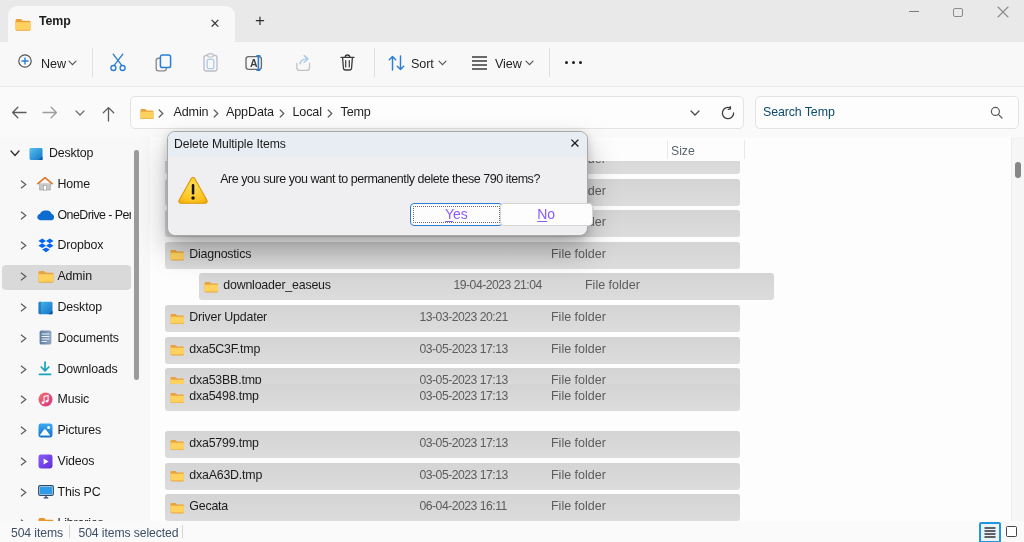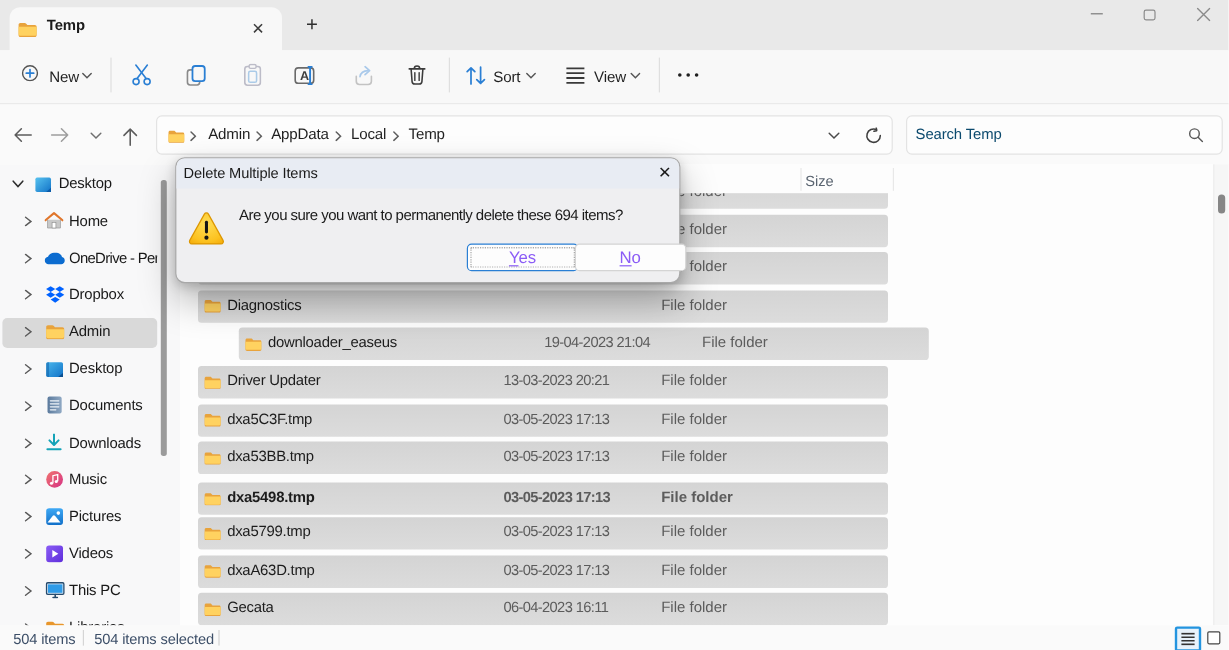--- a/index.html
+++ b/index.html
@@ -49,21 +49,21 @@
 .frow .ftype { position:absolute; left:386.3px; top:0; height:27px; line-height:25.5px; font-size:12.5px; color:#5c5c5c; letter-spacing:0; }
 #vscroll { position:absolute; left:1011px; top:137px; width:13px; height:384px; background:#f6f6f6; border-left:1px solid #ededed; z-index:4; }
 #vthumb { position:absolute; left:3px; top:25px; width:6px; height:16px; background:#868686; border-radius:3px; }
 
 #statusbar { position:absolute; left:0; top:521px; width:1024px; height:21px; background:#fafafa; z-index:5; }
 #statusbar .st { position:absolute; top:0; height:21px; line-height:25px; font-size:12.2px; color:#3d4f68; letter-spacing:-0.1px; }
 #statusbar .stsep { position:absolute; top:4px; width:1px; height:13px; background:#d5d5d5; }
 .viewbox1 { position:absolute; left:979px; top:0.5px; width:22px; height:21px; background:#e7f2fb; border:2px solid #2394df; border-radius:2px; z-index:6; }
 .viewbox2 { position:absolute; left:1005.5px; top:5px; width:11.5px; height:11px; border:1.5px solid #454545; border-radius:1.5px; background:#fff; z-index:6; }
 
-#dialog { position:absolute; left:146px; top:131.4px; width:420.5px; height:104.3px; background:#efeff1; border:1px solid #a8a8a8; border-radius:8px; box-shadow:0 14px 30px rgba(0,0,0,0.28), 0 3px 9px rgba(0,0,0,0.17); z-index:10;padding-left:36px; }
+#dialog { position:absolute; left:167px; top:131.4px; width:420.5px; height:104.3px; background:#efeff1; border:1px solid #a8a8a8; border-radius:8px; box-shadow:0 14px 30px rgba(0,0,0,0.28), 0 3px 9px rgba(0,0,0,0.17); z-index:10;padding-left:36px; }
 #dlgtitle { position:absolute; left:0; top:0; width:100%; height:24.4px; background:#e8ecf3; border-radius:7px 7px 0 0; }
 #dlgtitle .dtext { position:absolute; left:6px; top:0; height:24.4px; line-height:24.4px; font-size:12.2px; color:#1b1b1b; letter-spacing:-0.1px; }
 #dlgtitle .dclose { position:absolute; left:395px; top:0; width:24px; height:24.4px; text-align:center; line-height:24.4px; font-size:13.5px; color:#1b1b1b; }
 #dlgmsg { position:absolute; left:52.2px; top:39.5px; width:360px; height:15px; line-height:15px; font-size:12.5px; color:#1a1a1a; letter-spacing:-0.45px; white-space:nowrap; }
 .dbtn { position:absolute; top:70.7px; width:93px; height:23.2px; background:#fdfdfd; border-radius:4px; font-size:14px; color:#8b5cf6; text-align:center; line-height:21.5px; letter-spacing:-0.1px; }
 #btnyes { left:241.9px; border:1px solid #2a7fd4; outline:1px dotted #6a6a6a; outline-offset:-4px; }
 #btnno { left:331.7px; border:1px solid #d4d4d4; }
 u.ul { text-decoration:underline; text-underline-offset:2px; }
 </style>
 </head>
@@ -483,21 +483,21 @@
       </div>
   <div class="frow" style="top:368.12px;">
         <svg class="fico" width="14.5" height="11.6" viewBox="0 0 16 13">
           <path d="M0.5 2.6c0-.9.6-1.5 1.5-1.5h3.6c.4 0 .8.15 1.05.45L7.8 2.8h6.2c.9 0 1.5.6 1.5 1.5v7c0 .9-.6 1.5-1.5 1.5H2c-.9 0-1.5-.6-1.5-1.5z" fill="#e8a33c"></path>
           <path d="M0.5 4.3h15v6c0 .9-.6 1.5-1.5 1.5H2c-.9 0-1.5-.6-1.5-1.5z" fill="#ffd260"></path>
         </svg>
         <div class="fname">dxa53BB.tmp</div>
         <div class="fdate">03-05-2023 17:13</div>
         <div class="ftype">File folder</div>
       </div>
-  <div class="frow" style="top:402px;font-weight:bold;">
+  <div class="frow" style="top:384px;">
         <svg class="fico" width="14.5" height="11.6" viewBox="0 0 16 13">
           <path d="M0.5 2.6c0-.9.6-1.5 1.5-1.5h3.6c.4 0 .8.15 1.05.45L7.8 2.8h6.2c.9 0 1.5.6 1.5 1.5v7c0 .9-.6 1.5-1.5 1.5H2c-.9 0-1.5-.6-1.5-1.5z" fill="#e8a33c"></path>
           <path d="M0.5 4.3h15v6c0 .9-.6 1.5-1.5 1.5H2c-.9 0-1.5-.6-1.5-1.5z" fill="#ffd260"></path>
         </svg>
         <div class="fname">dxa5498.tmp</div>
         <div class="fdate">03-05-2023 17:13</div>
         <div class="ftype">File folder</div>
       </div>
   <div class="frow" style="top:431.24px;">
         <svg class="fico" width="14.5" height="11.6" viewBox="0 0 16 13">
@@ -555,18 +555,18 @@
           <radialGradient id="wg" cx="0.5" cy="0.35" r="0.75">
             <stop offset="0" stop-color="#ffdd55"></stop>
             <stop offset="0.75" stop-color="#fcc220"></stop>
             <stop offset="1" stop-color="#f5af0e"></stop>
           </radialGradient>
         </defs>
     <path d="M14.2 2.4c.8-1.4 2.8-1.4 3.6 0l13 23.3c.8 1.4-.2 3.2-1.8 3.2H3c-1.6 0-2.6-1.8-1.8-3.2z" fill="url(#wg)" stroke="#dc9600" stroke-width="1.1" stroke-linejoin="round"></path>
     <rect x="14.7" y="8.3" width="2.7" height="11.2" rx="1.3" fill="#151515"></rect>
     <circle cx="16.05" cy="23.3" r="1.85" fill="#151515"></circle>
   </svg>
-  <div id="dlgmsg">Are you sure you want to permanently delete these 694 items?</div>
+  <div id="dlgmsg">Are you sure you want to permanently delete these 790 items?</div>
   <div class="dbtn" id="btnyes"><u class="ul">Y</u>es</div>
   <div class="dbtn" id="btnno"><u class="ul">N</u>o</div>
 </div>
 
 </div>
 
 </body></html>

